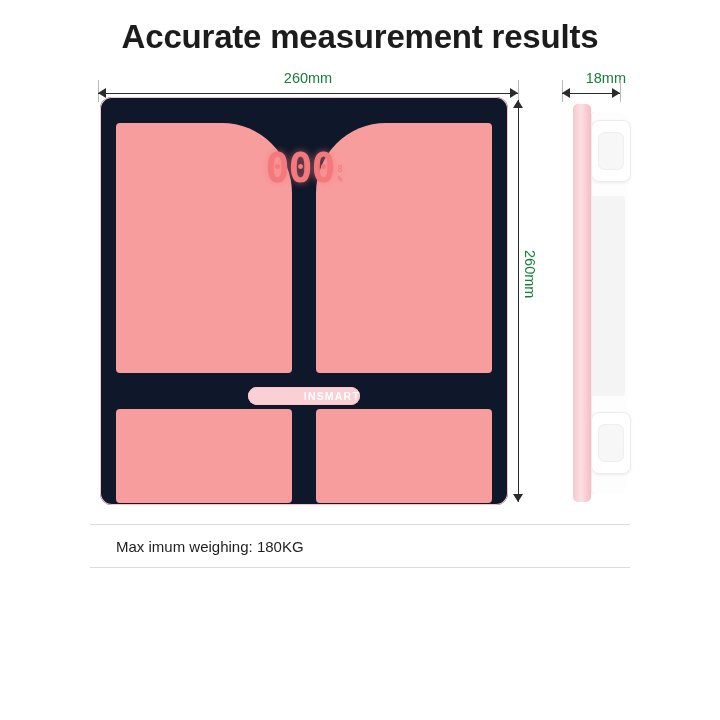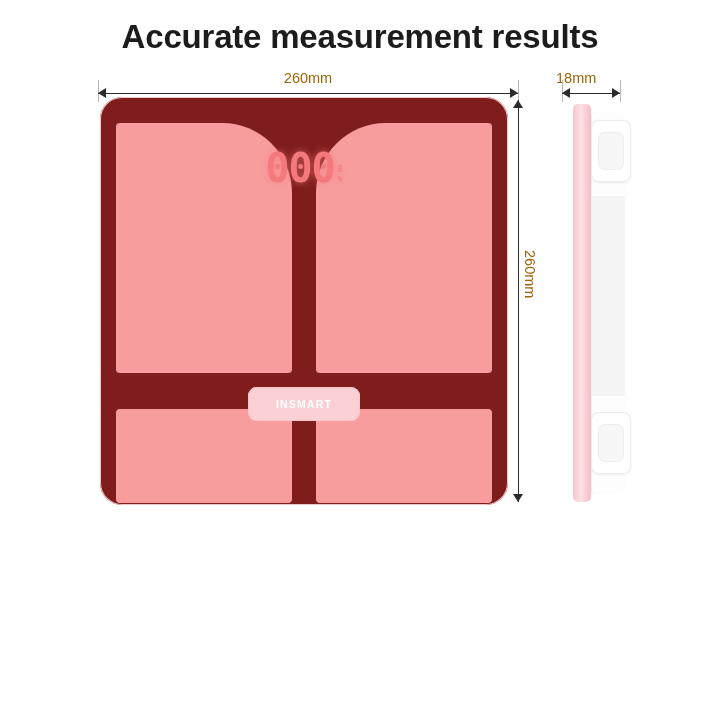--- a/index.html
+++ b/index.html
@@ -25,34 +25,34 @@
     font-size: 33px;
     font-weight: bold;
     color: #1c1c1c;
     letter-spacing: -0.2px;
   }
 
   
   .dim-label {
     position: absolute;
     font-size: 14.5px;
-    color: #a16207;
+    color: #15803d;
     font-weight: normal;
   }
   .dim-top-width {
     top: 70px;
     left: 98px;
     width: 420px;
     text-align: center;
   }
   .dim-side-width {
     top: 70px;
     left: 556px;
     width: 70px;
-    text-align: left;
+    text-align: right;
   }
   .dim-right-height {
     top: 250px;
     left: 520px;
     width: 18px;
     text-align: center;
     writing-mode: vertical-rl;
     text-orientation: mixed;
     letter-spacing: 0px;
   }
@@ -120,22 +120,22 @@
   .wit-v-s1    { left: 562px; top: 80px; width: 1px; height: 22px; }
   .wit-v-s2    { left: 620px; top: 80px; width: 1px; height: 22px; }
 
   
   .scale {
     position: absolute;
     left: 100px;
     top: 97px;
     width: 408px;
     height: 408px;
-    border-radius: 22px;
-    background: #7f1d1d;
+    border-radius: 12px;
+    background: #0f172a;
     box-shadow: inset 0 0 0 1px #f6c3c8;
   }
   .panel {
     position: absolute;
     background: #f89d9e;
     border-radius: 4px;
   }
   
   .panel-tl {
     left: 16px; top: 26px;
@@ -156,27 +156,27 @@
     width: 176px; height: 82px;
   }
 
   
   .logo-pill {
     position: absolute;
     left: 50%;
     top: 290px;
     transform: translateX(-50%);
     width: 112px;
-    height: 34px;
+    height: 18px;
     border-radius: 9px;
     background: #fbd0d4;
     box-shadow: inset 0 0 0 1px #f9c5ca;
     display: flex;
     align-items: center;
-    justify-content: center;
+    justify-content: flex-end;
   }
   .logo-text {
     font-size: 10.5px;
     letter-spacing: 1.2px;
     color: #ffffff;
     font-weight: bold;
   }
 
   
   .led {
@@ -342,13 +342,16 @@
   </div>
 </div>
 
 <div class="side-body"></div>
 <div class="side-shade"></div>
 <div class="foot foot-top"></div>
 <div class="foot foot-bottom"></div>
 <div class="side-view"></div>
 
 <div class="specs">
+  <div class="spec-row">
+    <span class="spec-text">Max imum weighing: 180KG</span>
+  </div>
 </div>
 
 </body></html>

